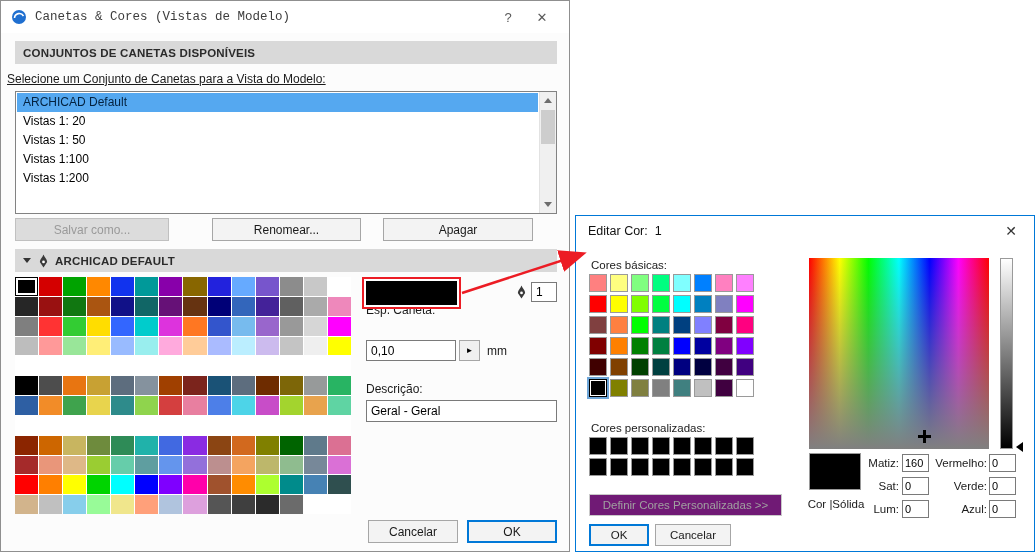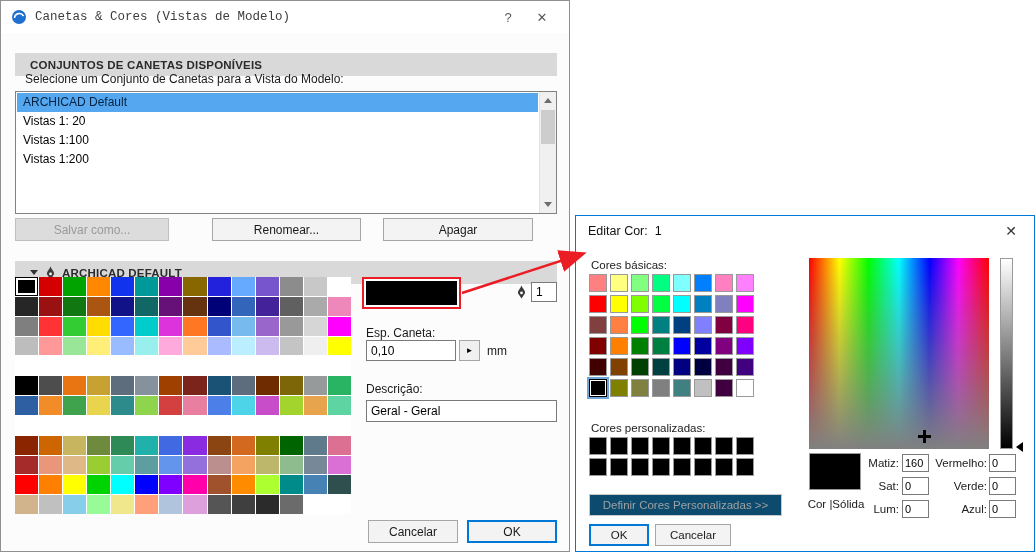--- a/index.html
+++ b/index.html
@@ -6,21 +6,21 @@
   body { font-family:"Liberation Sans", sans-serif; background:#ffffff; }
   .stage { position:relative; width:1035px; height:552px; background:#ffffff; overflow:hidden; font-size:12px; color:#1a1a1a; }
 
   
   .pens-dialog { position:absolute; left:0; top:0; width:570px; height:552px; background:#fcfcfc; border:1px solid #8f8f8f; z-index:1; }
   .titlebar { position:absolute; left:0; top:0; width:100%; height:32px; background:#ffffff; display:flex; align-items:center; padding:0 10px; }
   .titlebar .title { margin-left:8px; color:#3c3c3c; font-size:12.5px; flex:1; white-space:pre;font-family:Liberation Mono, monospace; }
   .tb-btn { width:34px; text-align:center; color:#5a5a5a; font-size:13px; cursor:default; }
   .app-icon { width:16px; height:16px; display:inline-block; }
 
-  .sec-header { position:absolute; left:14px; width:542px; height:23px; background:#d9d9d9; display:flex; align-items:center; padding-left:15px; font-weight:bold; font-size:11.5px; color:#2b2b2b; letter-spacing:.2px;margin-top:12px; }
+  .sec-header { position:absolute; left:14px; width:542px; height:23px; background:#d9d9d9; display:flex; align-items:center; padding-left:8px; font-weight:bold; font-size:11.5px; color:#2b2b2b; letter-spacing:.2px; }
   .caret-down { width:0; height:0; border-left:4px solid transparent; border-right:4px solid transparent; border-top:5px solid #333; margin-right:7px; }
   .pen-ico { margin-right:6px; display:inline-flex; }
 
   .lbl { position:absolute; font-size:12px; color:#1a1a1a; }
 
   .listbox { position:absolute; left:14px; top:90px; width:542px; height:123px; background:#ffffff; border:1px solid #828282; }
   .list-items { position:absolute; left:1px; top:1px; right:18px; bottom:1px; overflow:hidden; }
   .list-item { height:19px; line-height:19px; padding-left:6px; font-size:12px; color:#000; }
   .list-item.selected { background:#55a8f0; color:#04223f; }
   .scrollbar { position:absolute; top:0; right:0; width:17px; height:100%; background:#f0f0f0; border-left:1px solid #e2e2e2; }
@@ -52,21 +52,21 @@
   .cd-close { font-size:14px; color:#333; width:22px; text-align:center; }
 
   .cd-lbl { position:absolute; height:18px; line-height:18px; font-size:11.5px; color:#1a1a1a; }
   .cd-lbl.r { text-align:right; }
 
   .basic-grid, .custom-grid { position:absolute; display:grid; grid-template-columns:repeat(8,18px); grid-auto-rows:18px; gap:3px; }
   .basic-grid .cell, .custom-grid .cell { width:18px; height:18px; border:1px solid #9a9a9a; }
   .basic-grid .cell.sel { border:1px solid #000; box-shadow:0 0 0 1px #fff inset, 0 0 0 2px #6ea6d8; }
 
   .cd-btn { position:absolute; height:22px; background:#f3f3f3; border:1px solid #a6a6a6; font-size:11.5px; font-family:inherit; color:#1a1a1a; }
-  .cd-btn.disabled { background:#0c4a6e; border-color:#c9c9c9; color:#a0a0a0; }
+  .cd-btn.disabled { background:#701a75; border-color:#c9c9c9; color:#a0a0a0; }
   .cd-btn.default { border-color:#0078d7; box-shadow:inset 0 0 0 1px #0078d7; }
 
   .grad-field { position:absolute; left:233px; top:42px; width:180px; height:191px;
     background-image:
       linear-gradient(to bottom, rgba(128,128,128,0) 0%, #808080 100%),
       linear-gradient(to right, #ff0000 0%, #ffff00 17%, #00ff00 33%, #00ffff 50%, #0000ff 67%, #ff00ff 83%, #ff0000 100%);
   }
   .cross { position:absolute; width:13px; height:13px; }
   .cross::before { content:""; position:absolute; left:0; top:5px; width:13px; height:3px; background:#000; }
   .cross::after  { content:""; position:absolute; left:5px; top:0; width:3px; height:13px; background:#000; }
@@ -95,26 +95,27 @@
       </span>
       <span class="title">Canetas &amp; Cores (Vistas de Modelo)</span>
       <span class="tb-btn">?</span>
       <span class="tb-btn">✕</span>
     </header>
 
     <div class="sec-header" style="top:40px;">
       <span>CONJUNTOS DE CANETAS DISPONÍVEIS</span>
     </div>
 
-    <div class="lbl" style="left:24px; top:71px;">Selecione um Conjunto de Canetas para a Vista do Modelo:</div>
+    <div class="lbl" style="left:6px; top:71px;text-decoration:underline;">Selecione um Conjunto de Canetas para a Vista do Modelo:</div>
 
     <div class="listbox">
       <div class="list-items">
           <div class="list-item selected">ARCHICAD Default</div>
           <div class="list-item">Vistas 1: 20</div>
+          <div class="list-item">Vistas 1: 50</div>
           <div class="list-item">Vistas 1:100</div>
           <div class="list-item">Vistas 1:200</div>
         </div>
       <div class="scrollbar">
         <div class="sb-arrow up"></div>
         <div class="sb-thumb"></div>
         <div class="sb-arrow down"></div>
       </div>
     </div>
 
@@ -309,21 +310,21 @@
     </div>
 
     <span class="pen-ico" style="position:absolute; left:515px; top:284px;">
       <svg width="11" height="14" viewBox="0 0 12 14">
           <path d="M6 0 C7 3 10 5 10 8 L6 14 L2 8 C2 5 5 3 6 0 Z" fill="#3a3a3a"></path>
           <circle cx="6" cy="8" r="1.5" fill="#fff"></circle>
         </svg>
     </span>
     <input class="inp" style="left: 530px; top: 281px; width: 26px; height: 20px;" value="1">
 
-    <div class="lbl" style="left:365px; top:325px;">Esp. Caneta:</div>
+    <div class="lbl" style="left:365px; top:302px;">Esp. Caneta:</div>
     <input class="inp" style="left: 365px; top: 339px; width: 90px; height: 21px;" value="0,10">
     <button class="flyout-btn">►</button>
     <div class="lbl" style="left:486px; top:343px;">mm</div>
 
     <div class="lbl" style="left:365px; top:381px;">Descrição:</div>
     <input class="inp" style="left: 365px; top: 399px; width: 191px; height: 22px;" value="Geral - Geral">
 
     <button class="btn" style="left:367px; top:519px; width:90px;">Cancelar</button>
     <button class="btn default" style="left:466px; top:519px; width:90px;">OK</button>
   </section>

